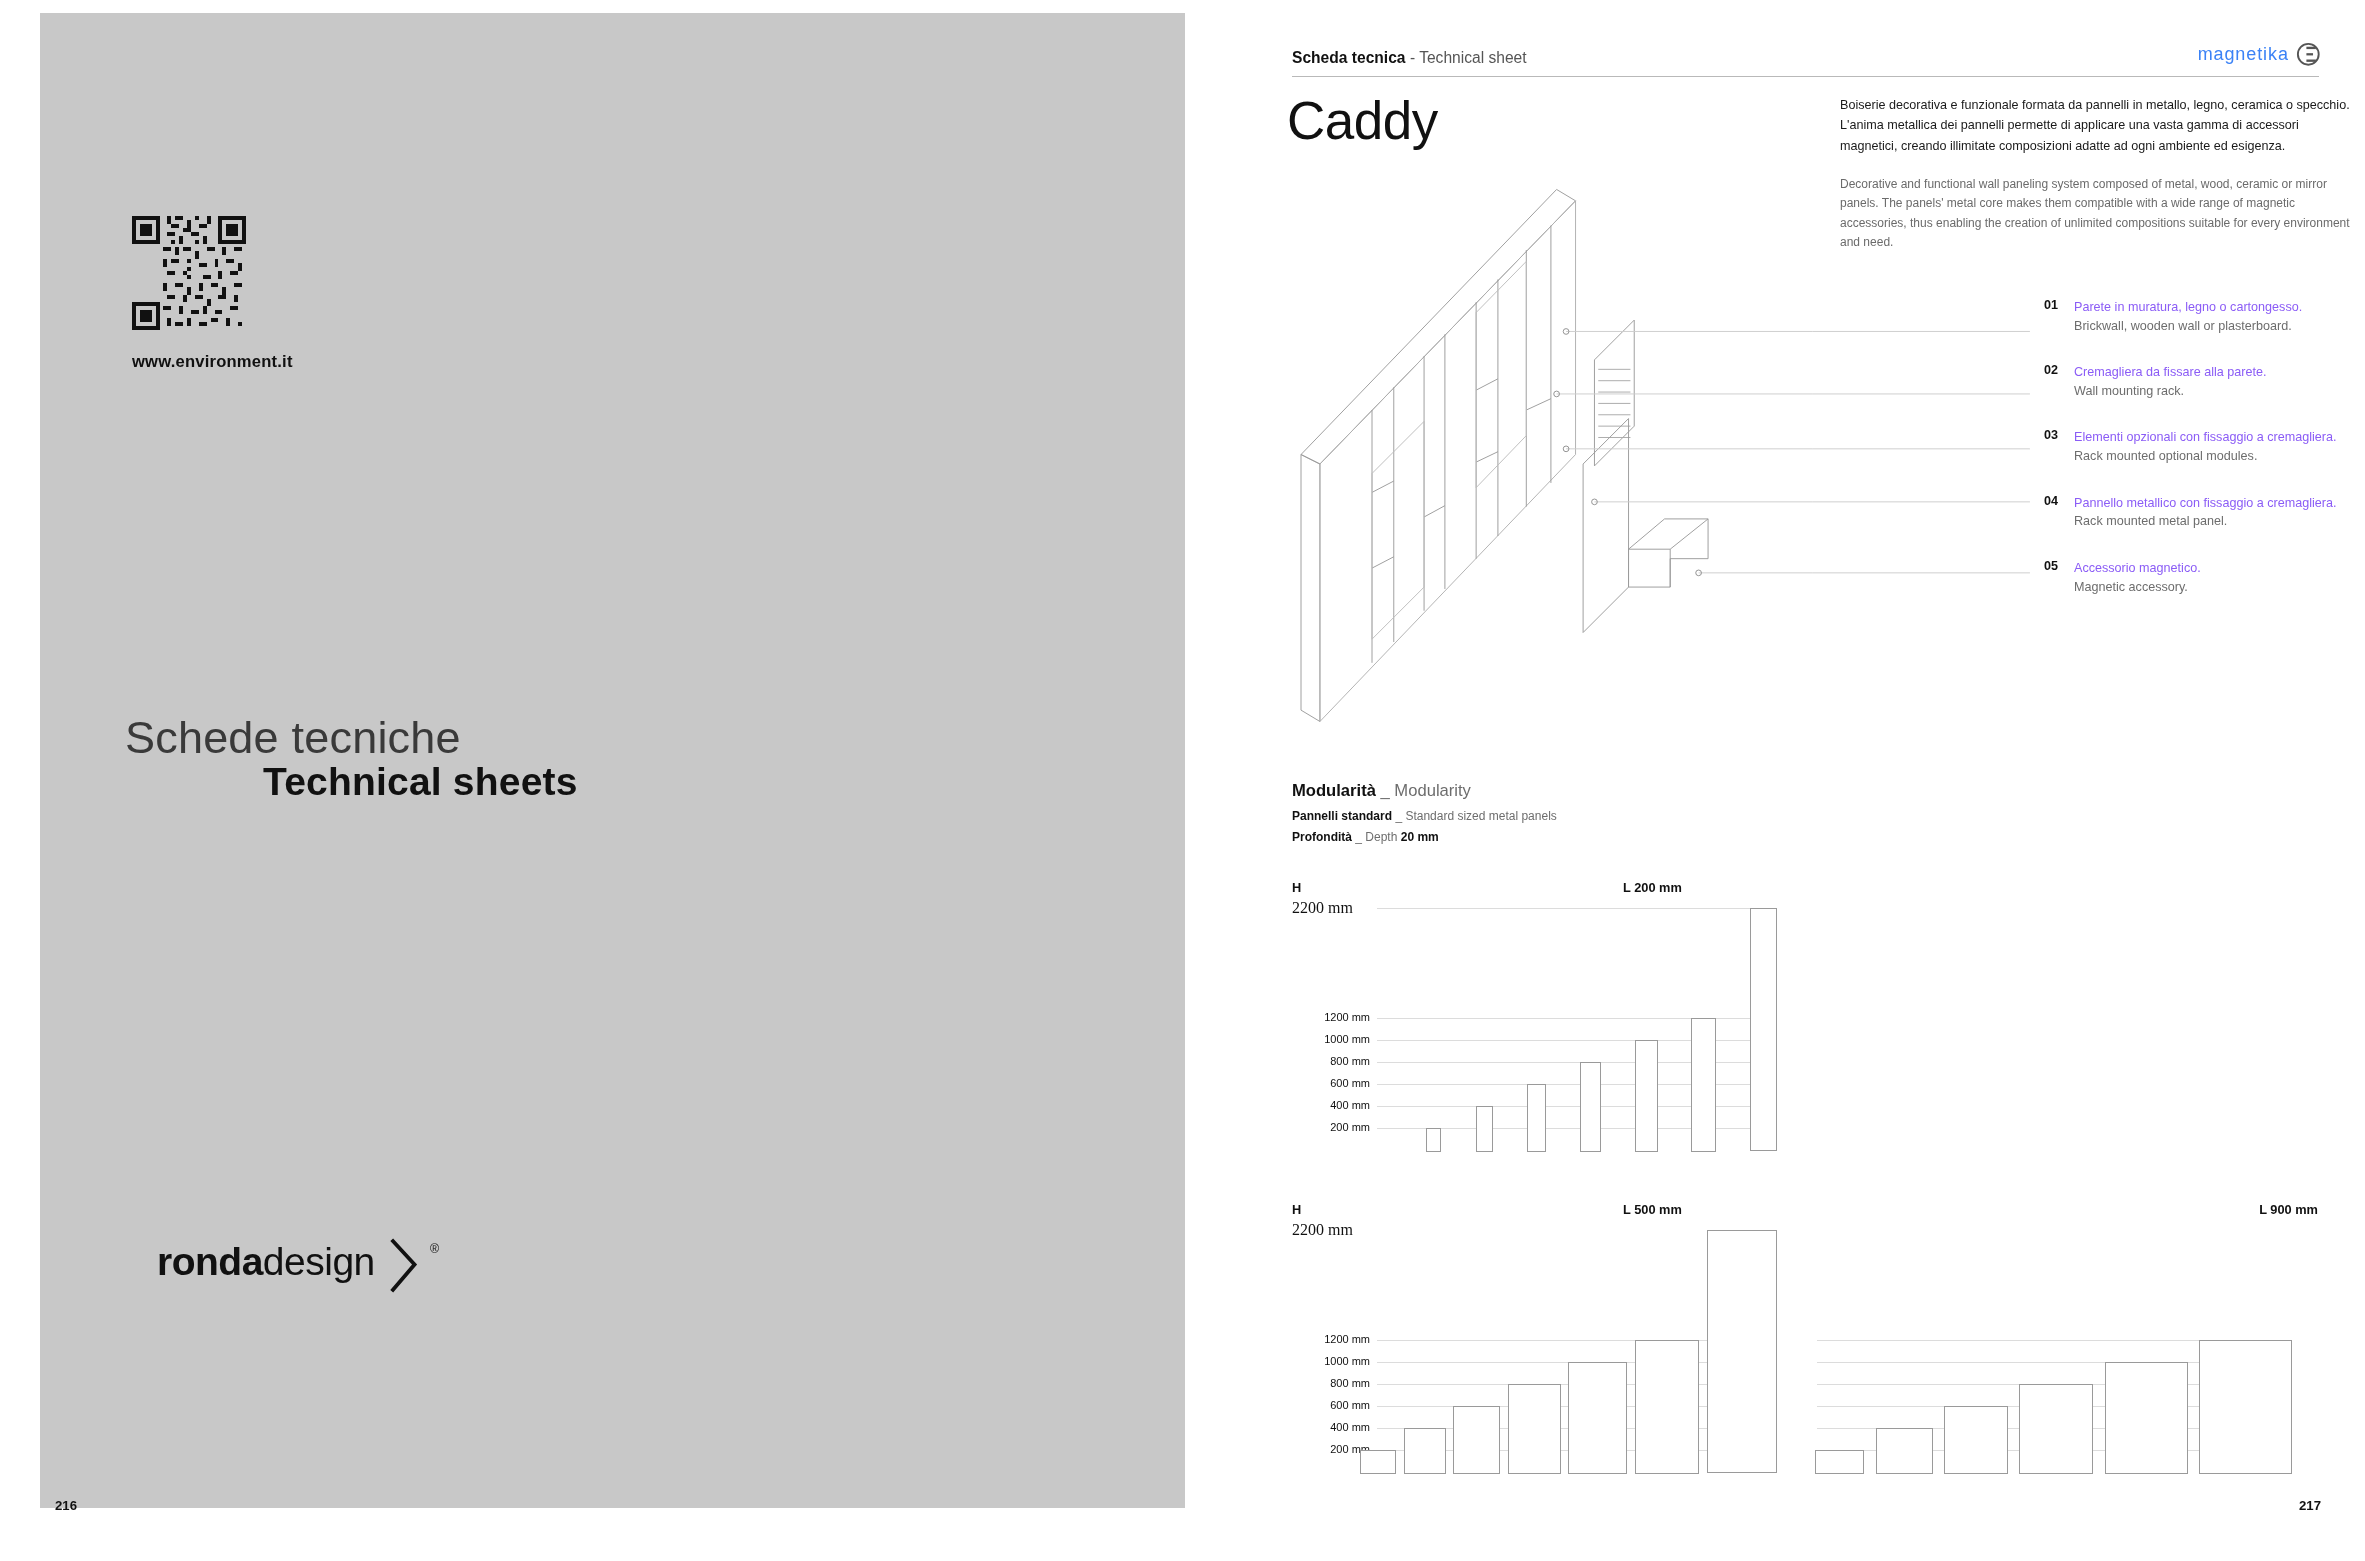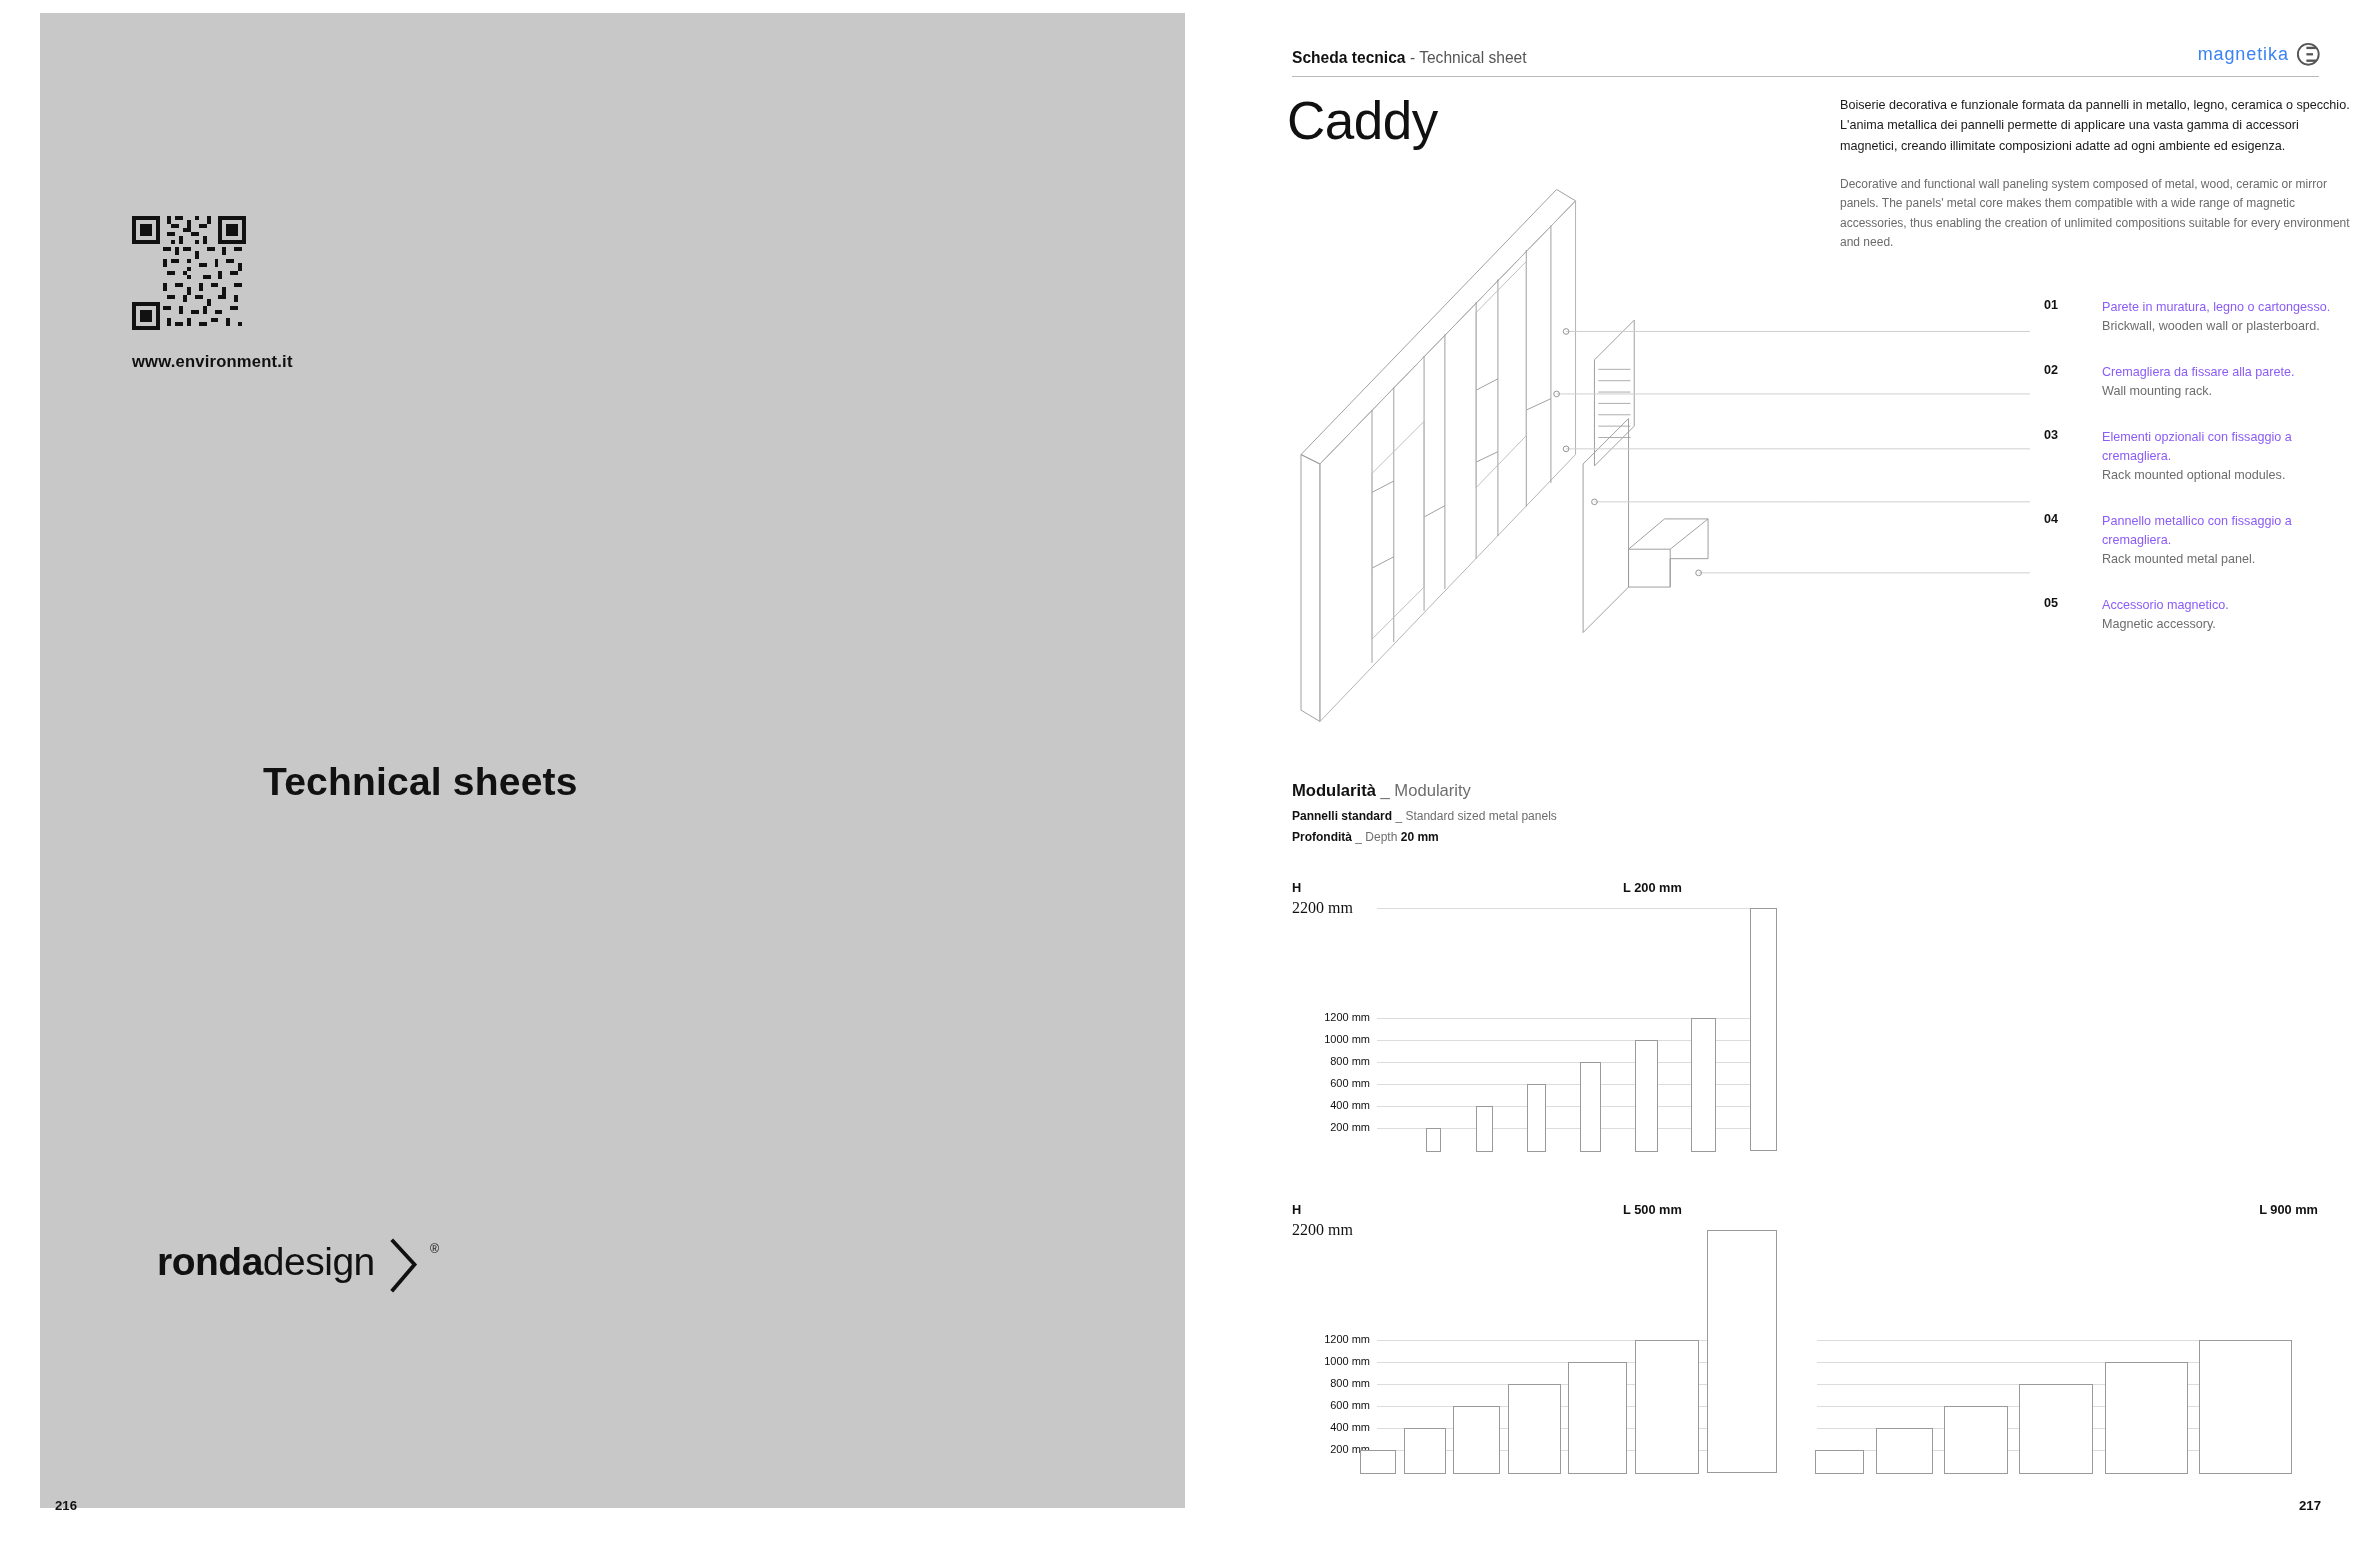--- a/index.html
+++ b/index.html
@@ -30,21 +30,21 @@
   .rp-rule{position:absolute;left:62px;top:76px;width:1027px;height:0.9px;background:#b9b9b9;}
   .magnetika{position:absolute;right:45px;top:42px;display:flex;align-items:center;gap:7.6px;}
   .magnetika-word{font-size:18px;color:#3b82f6;letter-spacing:0.9px;font-family:"Liberation Sans",sans-serif;}
   .caddy{position:absolute;left:57px;top:90px;font-size:53px;font-weight:300;color:#111;letter-spacing:-0.5px;}
 
   .desc-it{position:absolute;left:610px;top:95px;width:511px;font-size:12.6px;line-height:1.62;color:#1a1a1a;}
   .desc-en{position:absolute;left:610px;top:175px;width:511px;font-size:12px;line-height:1.62;color:#6b6b6b;}
 
   
   .legend{position:absolute;left:814px;top:298px;width:312px;}
-  .legend-row{display:flex;margin-bottom:27.4px;gap:28px;}
+  .legend-row{display:flex;margin-bottom:27.4px;}
   .legend-num{font-size:12.6px;font-weight:bold;color:#111;width:30px;flex:0 0 30px;}
   .legend-txt{font-size:12.6px;line-height:1.5;}
   .legend-txt .it{color:#8b5cf6;display:block;}
   .legend-txt .en{color:#6d6d6d;display:block;}
 
   .iso{position:absolute;left:52px;top:180px;width:748px;height:568px;}
 
   
   .mod-title{position:absolute;left:62px;top:781px;font-size:16.6px;color:#111;}
   .mod-title b{font-weight:bold;}
@@ -159,20 +159,21 @@
         <g fill="#111111">
           <rect x="14" y="13" width="1" height="1"></rect>
             <rect x="14" y="15" width="1" height="1"></rect>
           <rect x="13" y="14" width="1" height="1"></rect>
         </g>
       </svg>
     </div>
 
     <div class="site-url">www.environment.it</div>
 
+    <div class="title-it">Schede tecniche</div>
     <div class="title-en">Technical sheets</div>
 
     <div class="brand">
       <div class="brand-text"><b>ronda</b><span class="light">design</span></div>
       <div class="brand-arrow">
         <svg width="40" height="59" viewBox="0 0 42 62">
           <path d="M6 4 L30 30 L6 58" fill="none" stroke="#111" stroke-width="4"></path>
         </svg>
       </div>
       <div class="brand-reg">®</div>

